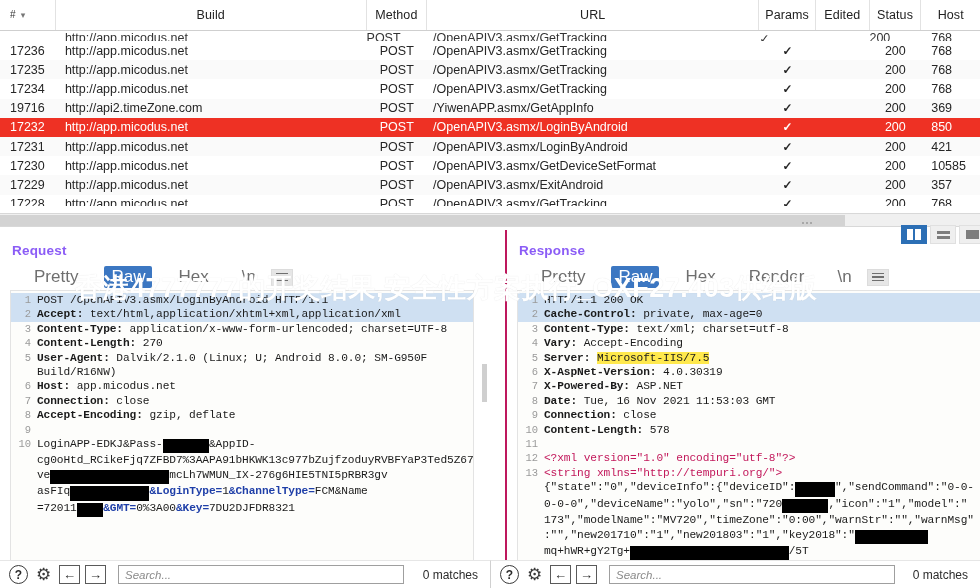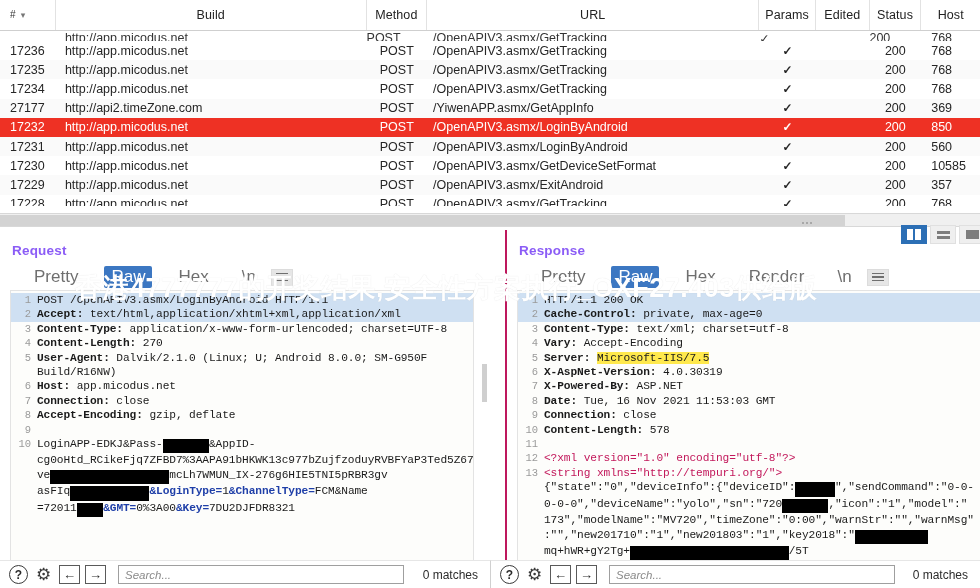--- a/index.html
+++ b/index.html
@@ -220,21 +220,21 @@
           <div class="td c-num">17234</div>
           <div class="td c-host">http://app.micodus.net</div>
           <div class="td c-method">POST</div>
           <div class="td c-url">/OpenAPIV3.asmx/GetTracking</div>
           <div class="td c-params check">✓</div>
           <div class="td c-edited"></div>
           <div class="td c-status">200</div>
           <div class="td c-length">768</div>
         </div>
         <div class="pt-row alt">
-          <div class="td c-num">27177</div>
+          <div class="td c-num">19716</div>
           <div class="td c-host">http://api2.timeZone.com</div>
           <div class="td c-method">POST</div>
           <div class="td c-url">/YiwenAPP.asmx/GetAppInfo</div>
           <div class="td c-params check">✓</div>
           <div class="td c-edited"></div>
           <div class="td c-status">200</div>
           <div class="td c-length">369</div>
         </div>
         <div class="pt-row selected">
           <div class="td c-num">17232</div>
@@ -247,21 +247,21 @@
           <div class="td c-length">850</div>
         </div>
         <div class="pt-row alt">
           <div class="td c-num">17231</div>
           <div class="td c-host">http://app.micodus.net</div>
           <div class="td c-method">POST</div>
           <div class="td c-url">/OpenAPIV3.asmx/LoginByAndroid</div>
           <div class="td c-params check">✓</div>
           <div class="td c-edited"></div>
           <div class="td c-status">200</div>
-          <div class="td c-length">560</div>
+          <div class="td c-length">421</div>
         </div>
         <div class="pt-row">
           <div class="td c-num">17230</div>
           <div class="td c-host">http://app.micodus.net</div>
           <div class="td c-method">POST</div>
           <div class="td c-url">/OpenAPIV3.asmx/GetDeviceSetFormat</div>
           <div class="td c-params check">✓</div>
           <div class="td c-edited"></div>
           <div class="td c-status">200</div>
           <div class="td c-length">10585</div>

